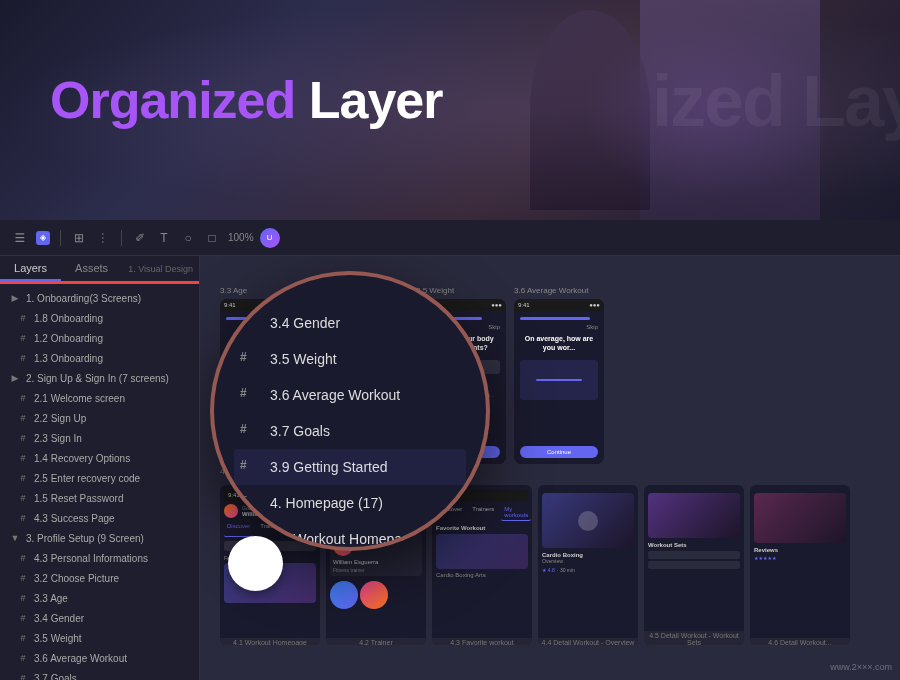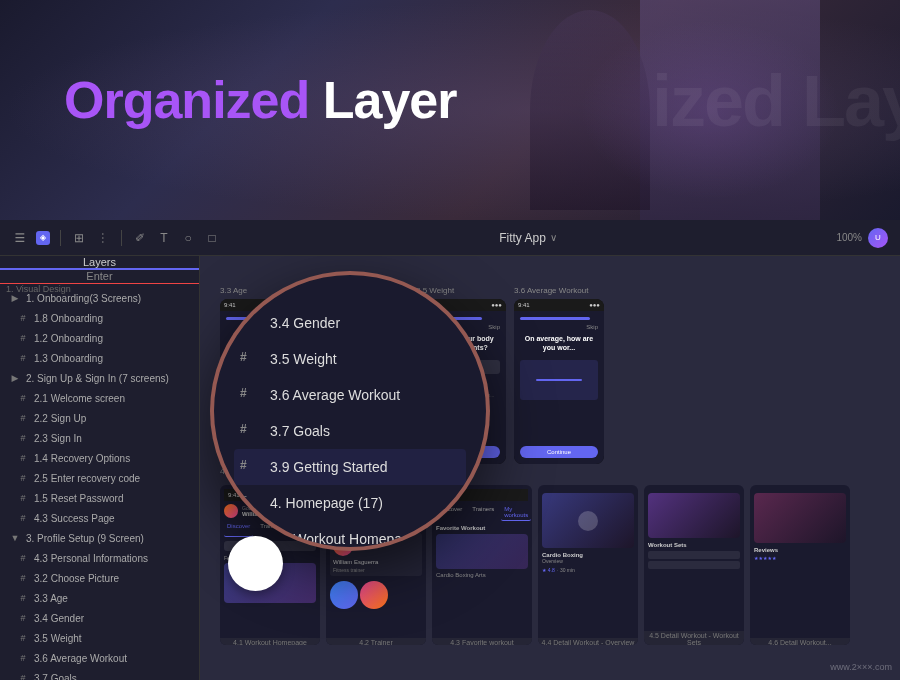--- a/index.html
+++ b/index.html
@@ -31,21 +31,21 @@
       right: -20px; top: 60px;
       font-size: 72px;
       font-weight: 900;
       color: rgba(255,255,255,0.06);
       white-space: nowrap;
       letter-spacing: -2px;
     }
 
     .hero-title {
       position: absolute;
-      top: 70px; left: 64px;
+      top: 70px; left: 50px;
       font-size: 52px;
       font-weight: 800;
       color: white;
       letter-spacing: -1px;
     }
     .hero-title .accent {
       color: #a855f7;
     }
 
     
@@ -107,23 +107,22 @@
     .sidebar {
       width: 200px;
       background: #1e1e2e;
       border-right: 1px solid #333;
       overflow: hidden;
       flex-shrink: 0;
     }
 
     .sidebar-tabs {
       display: flex;
-      border-bottom: 1px solid #ef4444;
+      border-bottom: 3px solid #ef4444;
       height: 28px;
-      flex-direction: column;
     }
     .sidebar-tab {
       flex: 1;
       display: flex;
       align-items: center;
       justify-content: center;
       font-size: 11px;
       color: #888;
       cursor: pointer;
       border-bottom: 2px solid transparent;
@@ -373,36 +372,32 @@
       <span style="color:white;font-size:8px;">◈</span>
     </div>
     <div class="toolbar-divider"></div>
     <div class="toolbar-icon">⊞</div>
     <div class="toolbar-icon" style="transform:rotate(90deg);">⋯</div>
     <div class="toolbar-divider"></div>
     <div class="toolbar-icon">✐</div>
     <div class="toolbar-icon">T</div>
     <div class="toolbar-icon">○</div>
     <div class="toolbar-icon">□</div>
-    <div class="toolbar-center">
-      <span class="toolbar-app-name">Fitty App</span>
-      <span class="toolbar-chevron">∨</span>
-    </div>
     <div style="display:flex;gap:6px;align-items:center;">
       <div style="font-size:10px;color:#888;">100%</div>
       <div style="width:20px;height:20px;border-radius:50%;background:linear-gradient(135deg,#6366f1,#a855f7);display:flex;align-items:center;justify-content:center;font-size:8px;color:white;">U</div>
     </div>
   </div>
 
   <div class="panels-row">
 
     <div class="sidebar">
       <div class="sidebar-tabs">
         <div class="sidebar-tab active">Layers</div>
-        <div class="sidebar-tab">Enter</div>
+        <div class="sidebar-tab">Assets</div>
         <div style="font-size:9px;color:#666;padding:0 6px;display:flex;align-items:center;flex-shrink:0;">1. Visual Design</div>
       </div>
       <div class="sidebar-items">
 
         <div class="layer-item">
           <div class="layer-icon">▶</div>
           <span>1. Onboarding(3 Screens)</span>
         </div>
         <div class="layer-item layer-indent-1">
           <div class="layer-icon">#</div>

